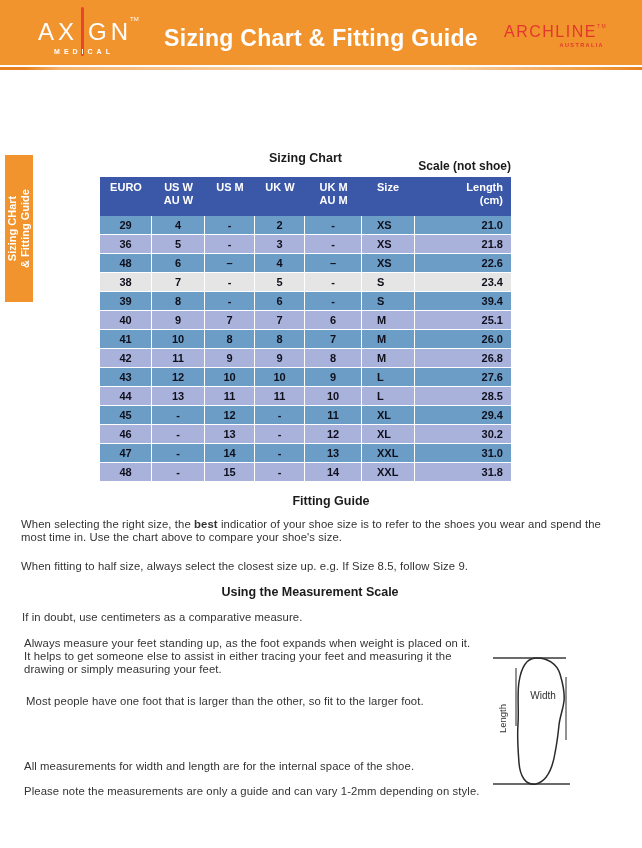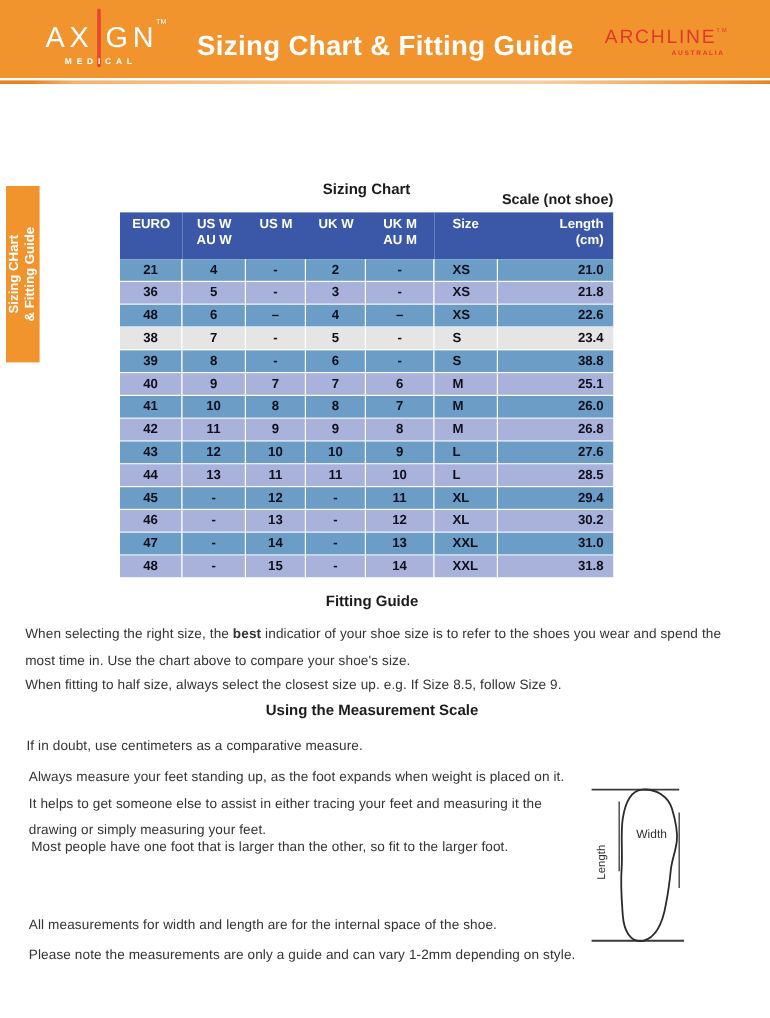--- a/index.html
+++ b/index.html
@@ -39,23 +39,23 @@
   .size-table td{font-size:11px;font-weight:700;color:#10101C;text-align:center;height:18px;line-height:18px;
     padding:0 2px;border-right:1px solid #fff;border-bottom:1px solid #fff;}
   .size-table td:last-child{border-right:none;}
   .size-table tbody tr:last-child td{border-bottom:none;}
   .size-table th.col-size,.size-table td.col-size{text-align:left;padding-left:15px;}
   .size-table th.col-length_cm,.size-table td.col-length_cm{text-align:right;padding-right:8px;}
 
   
   .sec-heading{position:absolute;left:0;width:620px;margin:0;text-align:center;
                font-size:12.5px;font-weight:700;color:#1b1b1b;}
-  .h-fitting{top:494px;}
+  .h-fitting{top:494px;padding-left:21px;}
   .h-using{top:585px;}
-  .body-text{position:absolute;margin:0;font-size:11.3px;line-height:22px;color:#333;letter-spacing:.1px;}
+  .body-text{position:absolute;margin:0;font-size:11.3px;line-height:13px;color:#333;letter-spacing:.1px;}
   .p1{left:21px;top:518px;width:597px;}
   .p2{left:21px;top:560px;width:600px;}
   .p3{left:22px;top:611px;width:600px;}
   .p4{left:24px;top:637px;width:448px;}
   .p5{left:26px;top:695px;width:480px;}
   .p6{left:24px;top:760px;width:520px;}
   .p7{left:24px;top:785px;width:460px;}
 
   
   .foot-diagram{position:absolute;left:488px;top:645px;width:100px;height:148px;margin:0;}
@@ -114,21 +114,21 @@
             <th class="col-uk_w" style="background: rgb(58, 87, 168);">UK W</th>
             <th class="col-uk_m" style="background: rgb(58, 87, 168);">UK M
 AU M</th>
             <th class="col-size" style="background: rgb(58, 87, 168);">Size</th>
             <th class="col-length_cm" style="background: rgb(58, 87, 168);">Length
 (cm)</th>
           </tr>
         </thead>
       <tbody id="chart-body">
           <tr style="background: rgb(107, 157, 199);">
-            <td class="col-euro" style="color: rgb(16, 16, 28);">21</td>
+            <td class="col-euro" style="color: rgb(16, 16, 28);">29</td>
             <td class="col-us_w" style="color: rgb(16, 16, 28);">4</td>
             <td class="col-us_m" style="color: rgb(16, 16, 28);">-</td>
             <td class="col-uk_w" style="color: rgb(16, 16, 28);">2</td>
             <td class="col-uk_m" style="color: rgb(16, 16, 28);">-</td>
             <td class="col-size" style="color: rgb(16, 16, 28);">XS</td>
             <td class="col-length_cm" style="color: rgb(16, 16, 28);">21.0</td>
           </tr>
           <tr style="background: rgb(169, 178, 219);">
             <td class="col-euro" style="color: rgb(16, 16, 28);">36</td>
             <td class="col-us_w" style="color: rgb(16, 16, 28);">5</td>
@@ -156,21 +156,21 @@
             <td class="col-size" style="color: rgb(16, 16, 28);">S</td>
             <td class="col-length_cm" style="color: rgb(16, 16, 28);">23.4</td>
           </tr>
           <tr style="background: rgb(107, 157, 199);">
             <td class="col-euro" style="color: rgb(16, 16, 28);">39</td>
             <td class="col-us_w" style="color: rgb(16, 16, 28);">8</td>
             <td class="col-us_m" style="color: rgb(16, 16, 28);">-</td>
             <td class="col-uk_w" style="color: rgb(16, 16, 28);">6</td>
             <td class="col-uk_m" style="color: rgb(16, 16, 28);">-</td>
             <td class="col-size" style="color: rgb(16, 16, 28);">S</td>
-            <td class="col-length_cm" style="color: rgb(16, 16, 28);">38.8</td>
+            <td class="col-length_cm" style="color: rgb(16, 16, 28);">39.4</td>
           </tr>
           <tr style="background: rgb(169, 178, 219);">
             <td class="col-euro" style="color: rgb(16, 16, 28);">40</td>
             <td class="col-us_w" style="color: rgb(16, 16, 28);">9</td>
             <td class="col-us_m" style="color: rgb(16, 16, 28);">7</td>
             <td class="col-uk_w" style="color: rgb(16, 16, 28);">7</td>
             <td class="col-uk_m" style="color: rgb(16, 16, 28);">6</td>
             <td class="col-size" style="color: rgb(16, 16, 28);">M</td>
             <td class="col-length_cm" style="color: rgb(16, 16, 28);">25.1</td>
           </tr>

